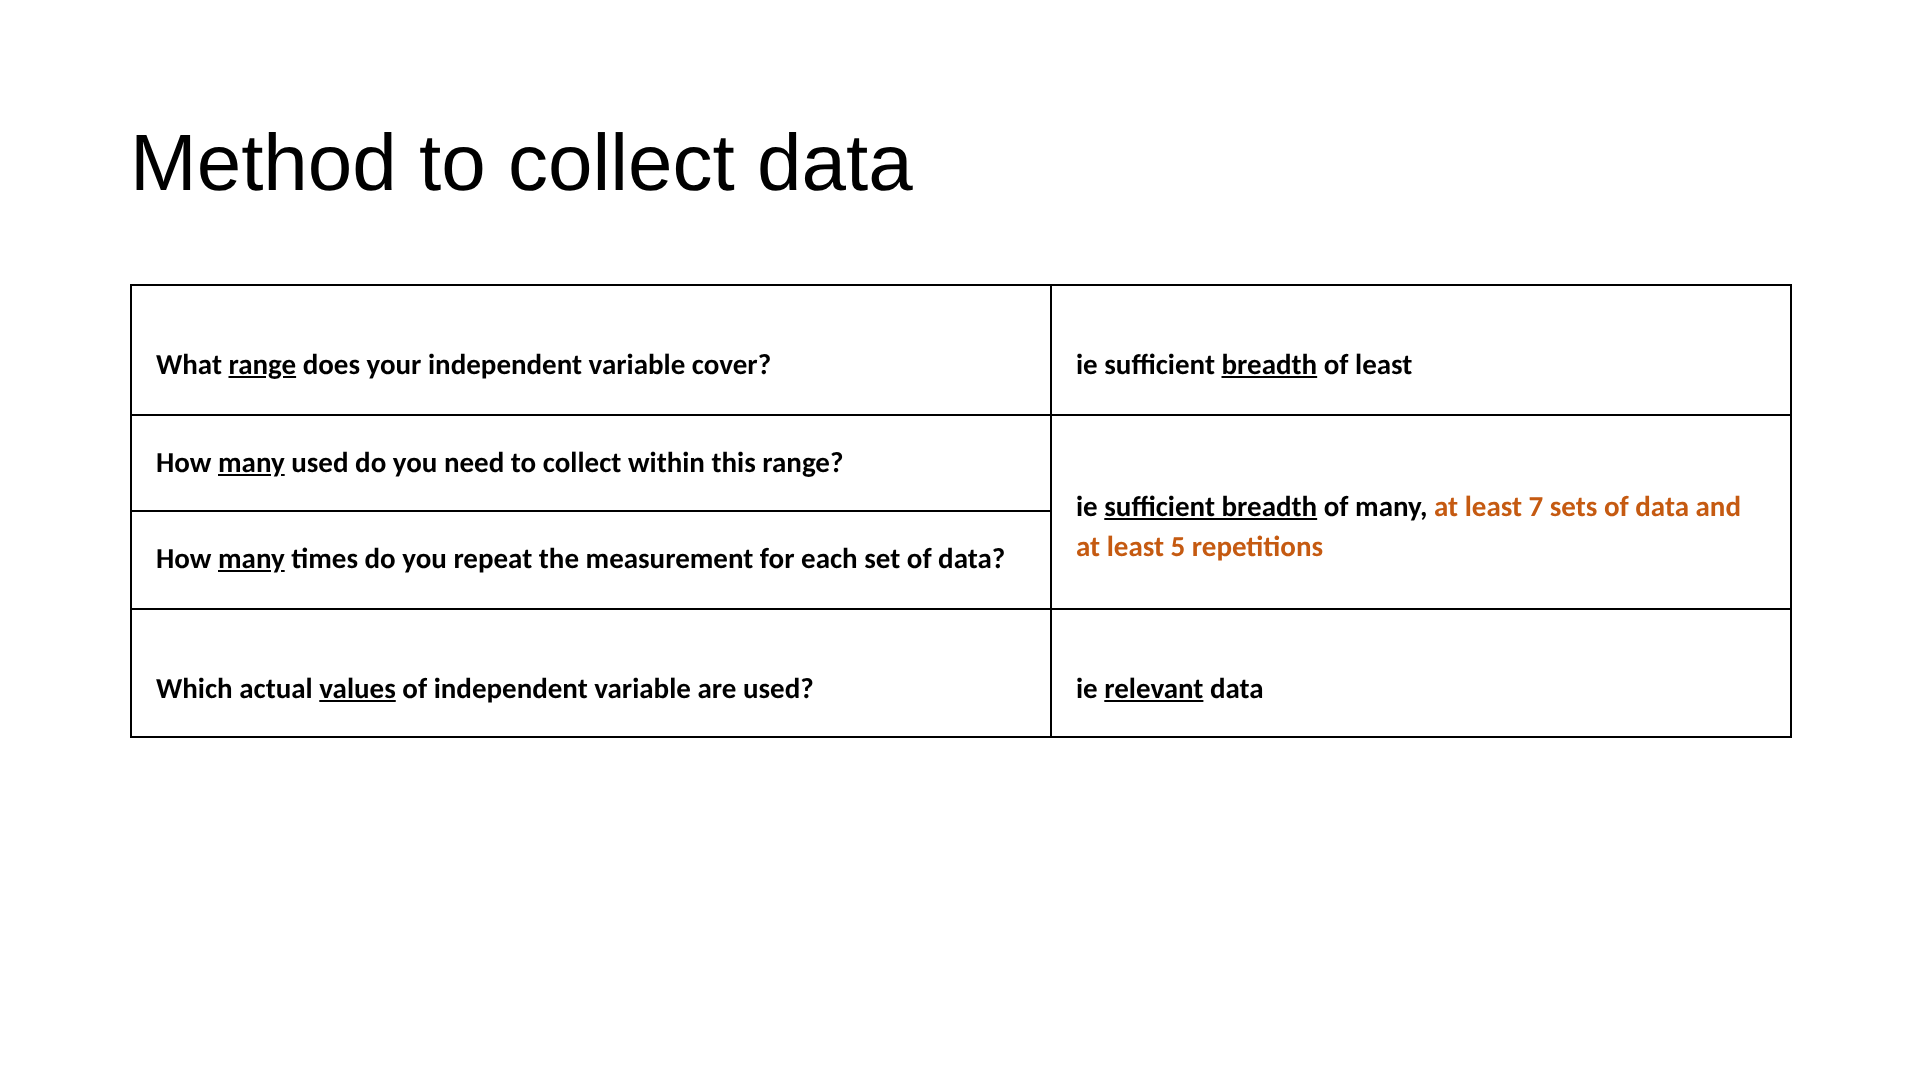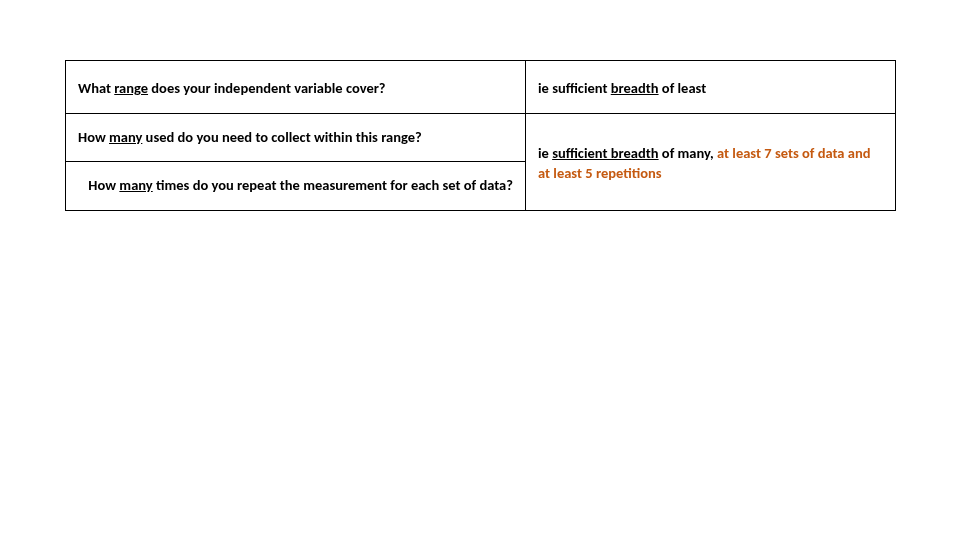--- a/index.html
+++ b/index.html
@@ -27,39 +27,40 @@
   }
   table.content {
     border-collapse: collapse;
     width: 830px;
     table-layout: fixed;
   }
   table.content col.left { width: 460px; }
   table.content col.right { width: 370px; }
   table.content td {
     border: 1.5px solid #000000;
-    padding: 18px 12px 14px 12px;
+    padding: 30px 12px 14px 12px;
     font-size: 14.5px;
     line-height: 1.35;
     font-weight: 600;
     vertical-align: middle;
   }
   
   .inner-divider {
     border-top: 1.5px solid #000000;
     margin: 10px -12px 10px -12px;
   }
   .u { text-decoration: underline; }
   .orange { color: #c55a11; }
 </style>
 </head>
 <body>
 
 <div class="slide">
 
+  <div class="title">Method to collect data</div>
 
   <table class="content">
     <colgroup>
       <col class="left">
       <col class="right">
     </colgroup>
 
     <tbody>
         <tr>
       <td>
@@ -69,26 +70,34 @@
         <span>ie sufficient </span><span class="u">breadth</span><span> of least</span>
       </td>
     </tr>
 
     <tr>
       <td style="padding:0;">
         <div style="padding:14px 12px;">
           <span>How </span><span class="u">many</span><span> used do you need to collect within this range?</span>
         </div>
         <div class="inner-divider" style="margin:0;"></div>
-        <div style="padding:14px 12px;text-align:right;">
+        <div style="padding:14px 12px;">
           <span>How </span><span class="u">many</span><span> times do you repeat the measurement for each set of data?</span>
         </div>
       </td>
       <td>
         <span>ie </span><span class="u">sufficient breadth</span><span> of many, </span><span class="orange">at least 7 sets of data and at least 5 repetitions</span>
       </td>
     </tr>
 
+    <tr>
+      <td>
+        <span>Which actual </span><span class="u">values</span><span> of independent variable are used?</span>
+      </td>
+      <td>
+        <span>ie </span><span class="u">relevant</span><span> data</span>
+      </td>
+    </tr>
 
   </tbody>
     </table>
 
 </div>
 
 </body></html>

